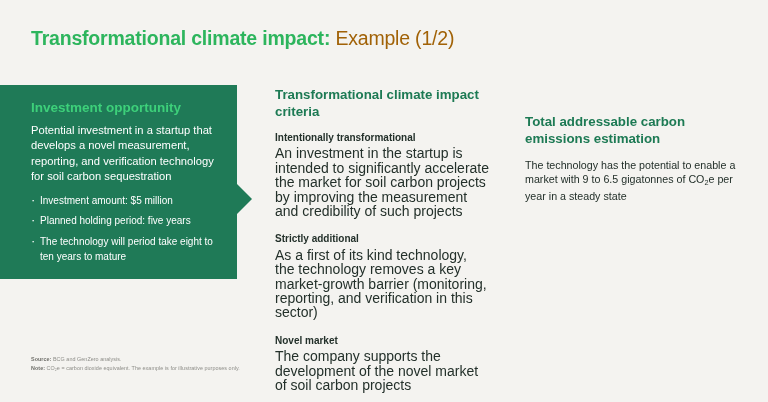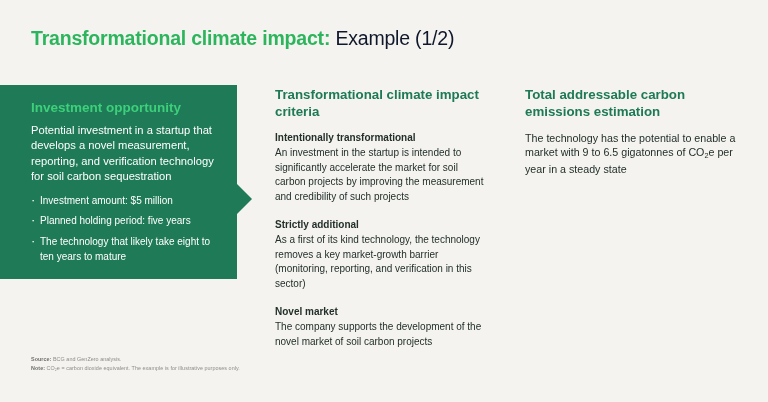--- a/index.html
+++ b/index.html
@@ -24,21 +24,21 @@
     font-size: 19.5px;
     line-height: 24px;
     letter-spacing: -0.2px;
     white-space: nowrap;
   }
   .title-accent {
     color: #2db55d;
     font-weight: bold;
   }
   .title-rest {
-    color: #0f172a;
+    color: #a16207;
     font-weight: normal;
   }
 
   
   .columns {
     position: absolute;
     left: 0;
     top: 85px;
     width: 768px;
     height: 255px;
@@ -100,42 +100,42 @@
     color: #ffffff;
     font-size: 13px;
   }
 
   
   .text-col {
     position: absolute;
     top: 0;
   }
   .col-criteria { left: 275px; width: 215px; }
-  .col-emissions { left: 525px; width: 215px; }
+  .col-emissions { left: 525px; width: 215px; margin-top: 27px; }
 
   .col-heading {
     color: #1d7a54;
     font-weight: bold;
     font-size: 13.3px;
     line-height: 17px;
     margin: 1px 0 11px 0;
   }
   .criterion {
     margin-bottom: 14px;
   }
   .criterion:last-child { margin-bottom: 0; }
   .criterion-title {
     font-weight: bold;
     font-size: 10px;
     line-height: 14.4px;
     color: #23302a;
     margin: 0 0 1px 0;
   }
   .criterion-body {
-    font-size: 10px;
+    font-size: 14px;
     line-height: 14.4px;
     color: #23302a;
     margin: 0;
   }
   .col-body {
     font-size: 10.7px;
     line-height: 14.4px;
     color: #23302a;
     margin: 0;
   }
@@ -174,21 +174,21 @@
 
 <div class="columns">
 
   <section class="green-panel">
     <div class="panel-inner">
       <h2 class="panel-heading">Investment opportunity</h2>
       <p class="panel-intro">Potential investment in a startup that develops a novel measurement, reporting, and verification technology for soil carbon sequestration</p>
       <ul class="panel-list">
         <li>Investment amount: $5 million</li>
         <li>Planned holding period: five years</li>
-        <li>The technology that likely take eight to ten years to mature</li>
+        <li>The technology will period take eight to ten years to mature</li>
       </ul>
     </div>
   </section>
   <div class="green-panel-arrow"></div>
 
   <section class="text-col col-criteria">
     <h2 class="col-heading">Transformational climate impact criteria</h2>
 
     <div class="criterion">
       <p class="criterion-title">Intentionally transformational</p>

